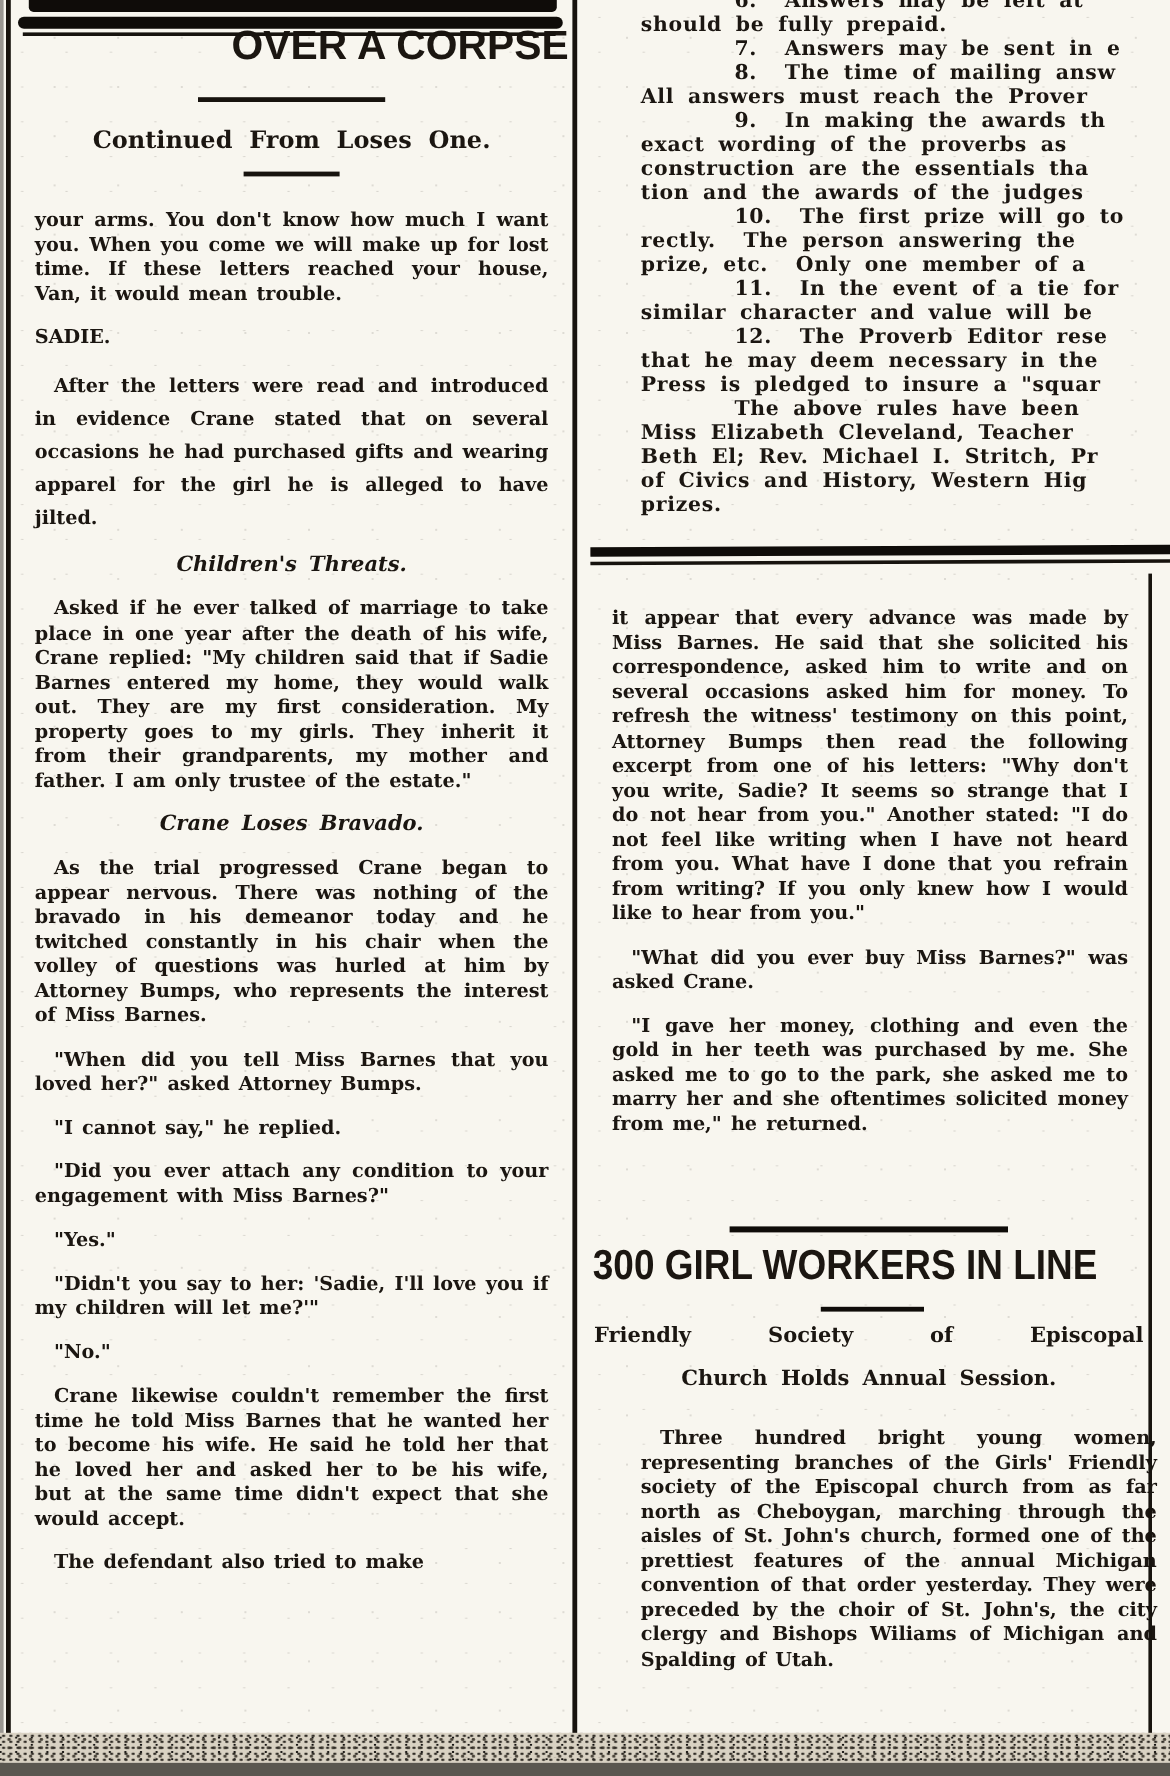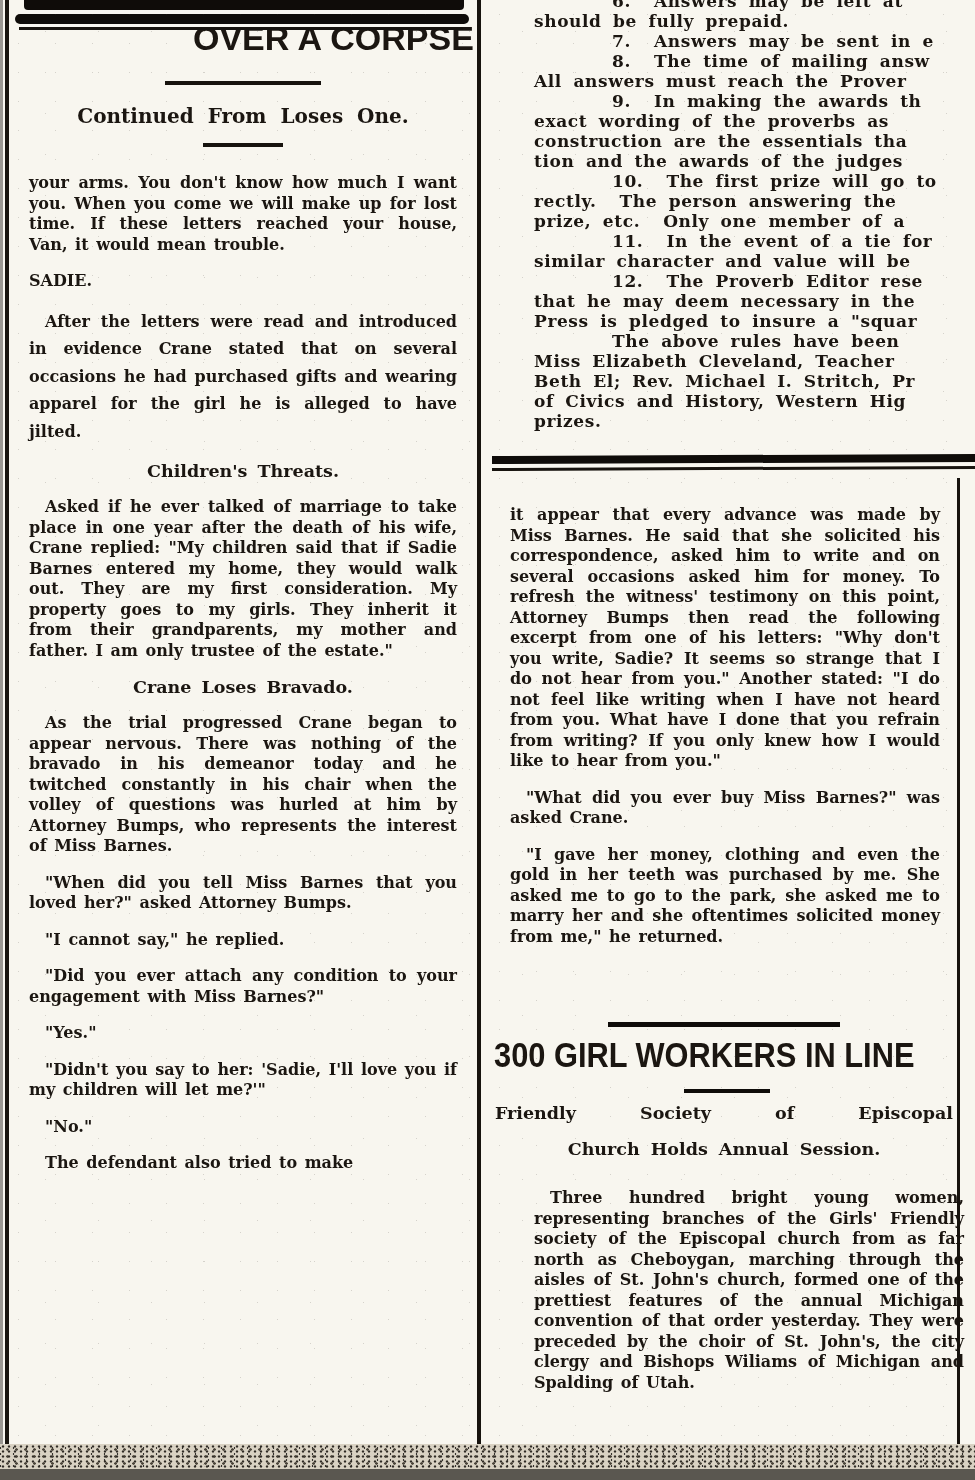--- a/index.html
+++ b/index.html
@@ -36,21 +36,21 @@
   .hrule-mid2 { width:80px; height:4px; margin:15px auto 0; }
   .lbody { margin-top:26px; }
   .lbody p, .rbody p, .girls-body p {
     margin:16px; text-align:justify;
     font-weight:bold; font-size:16px; line-height:20.5px;
     word-spacing:2px;
   }
   p.ind { text-indent:16px; }
   .sig { text-align:left; padding-right:88px; }
   .spread { line-height:27.5px !important; margin-top:3px !important; }
-  .subhead { text-align:center; font-weight:bold; font-size:17.5px; margin:7px 0 5px; word-spacing:4px; }
+  .subhead { text-align:center; font-weight:bold; font-size:17.5px; margin:7px 0 5px; word-spacing:4px;font-style:italic; }
   
   .rules { position:absolute; left:492px; top:-9px; width:620px; z-index:2; }
   .rl { white-space:pre; font-weight:bold; font-size:17px; line-height:20px;
         letter-spacing:0.6px; word-spacing:5px; padding-left:42px; }
   .rl.n { padding-left:120px; }
   
   .rbody { position:absolute; left:494px; top:489px; width:462px; height:528px; overflow:hidden; z-index:2; }
   
   .girls-headline {
     position:absolute; left:494px; top:1035px; width:480px; z-index:2;
@@ -110,20 +110,21 @@
       <div class="subhead">Children's Threats.</div>
       <p class="ind">Asked if he ever talked of marriage to take place in one year after the death of his wife, Crane replied: "My children said that if Sadie Barnes entered my home, they would walk out. They are my first consideration. My property goes to my girls. They inherit it from their grandparents, my mother and father. I am only trustee of the estate."</p>
       <div class="subhead">Crane Loses Bravado.</div>
       <p class="ind">As the trial progressed Crane began to appear nervous. There was nothing of the bravado in his demeanor today and he twitched constantly in his chair when the volley of questions was hurled at him by Attorney Bumps, who represents the interest of Miss Barnes.</p>
       <p class="ind">"When did you tell Miss Barnes that you loved her?" asked Attorney Bumps.</p>
       <p class="ind">"I cannot say," he replied.</p>
       <p class="ind">"Did you ever attach any condition to your engagement with Miss Barnes?"</p>
       <p class="ind">"Yes."</p>
       <p class="ind">"Didn't you say to her: 'Sadie, I'll love you if my children will let me?'"</p>
       <p class="ind">"No."</p>
+      <p class="ind">Crane likewise couldn't remember the first time he told Miss Barnes that he wanted her to become his wife. He said he told her that he loved her and asked her to be his wife, but at the same time didn't expect that she would accept.</p>
       <p class="ind">The defendant also tried to make</p>
     </div>
   </div>
 
   <div class="rules">
     <div class="rl n">6.  Answers may be left at</div>
     <div class="rl">should be fully prepaid.</div>
     <div class="rl n">7.  Answers may be sent in e</div>
     <div class="rl n">8.  The time of mailing answ</div>
     <div class="rl">All answers must reach the Prover</div>

